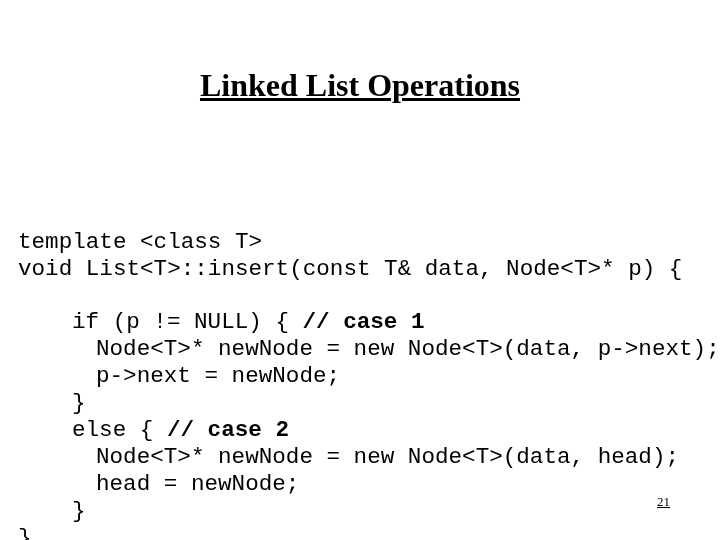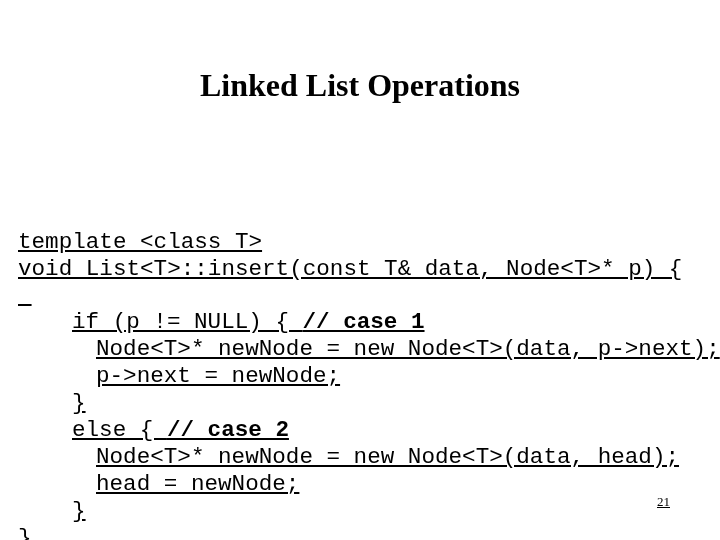--- a/index.html
+++ b/index.html
@@ -29,38 +29,38 @@
     top: 44px;
     width: 720px;
     text-align: center;
     font-family: "Liberation Serif", serif;
     font-weight: bold;
     font-size: 32px;
     line-height: 40px;
     letter-spacing: 0px;
     color: #000000;
     white-space: nowrap;
+    text-decoration: underline;
   }
 
   
   .code-body {
     position: absolute;
     left: 18px;
     top: 148px;
     width: 690px;
     font-family: "Liberation Mono", "DejaVu Sans Mono", monospace;
     font-size: 22.6px;
     line-height: 27px;
     color: #000000;
     white-space: pre;
   }
   .code-line {
     white-space: pre;
     height: 27px;
-    text-decoration: underline;
   }
   .code-line.gap {
     height: 26px;
   }
   .cmt {
     font-weight: bold;
   }
 
   
   .page-number {

